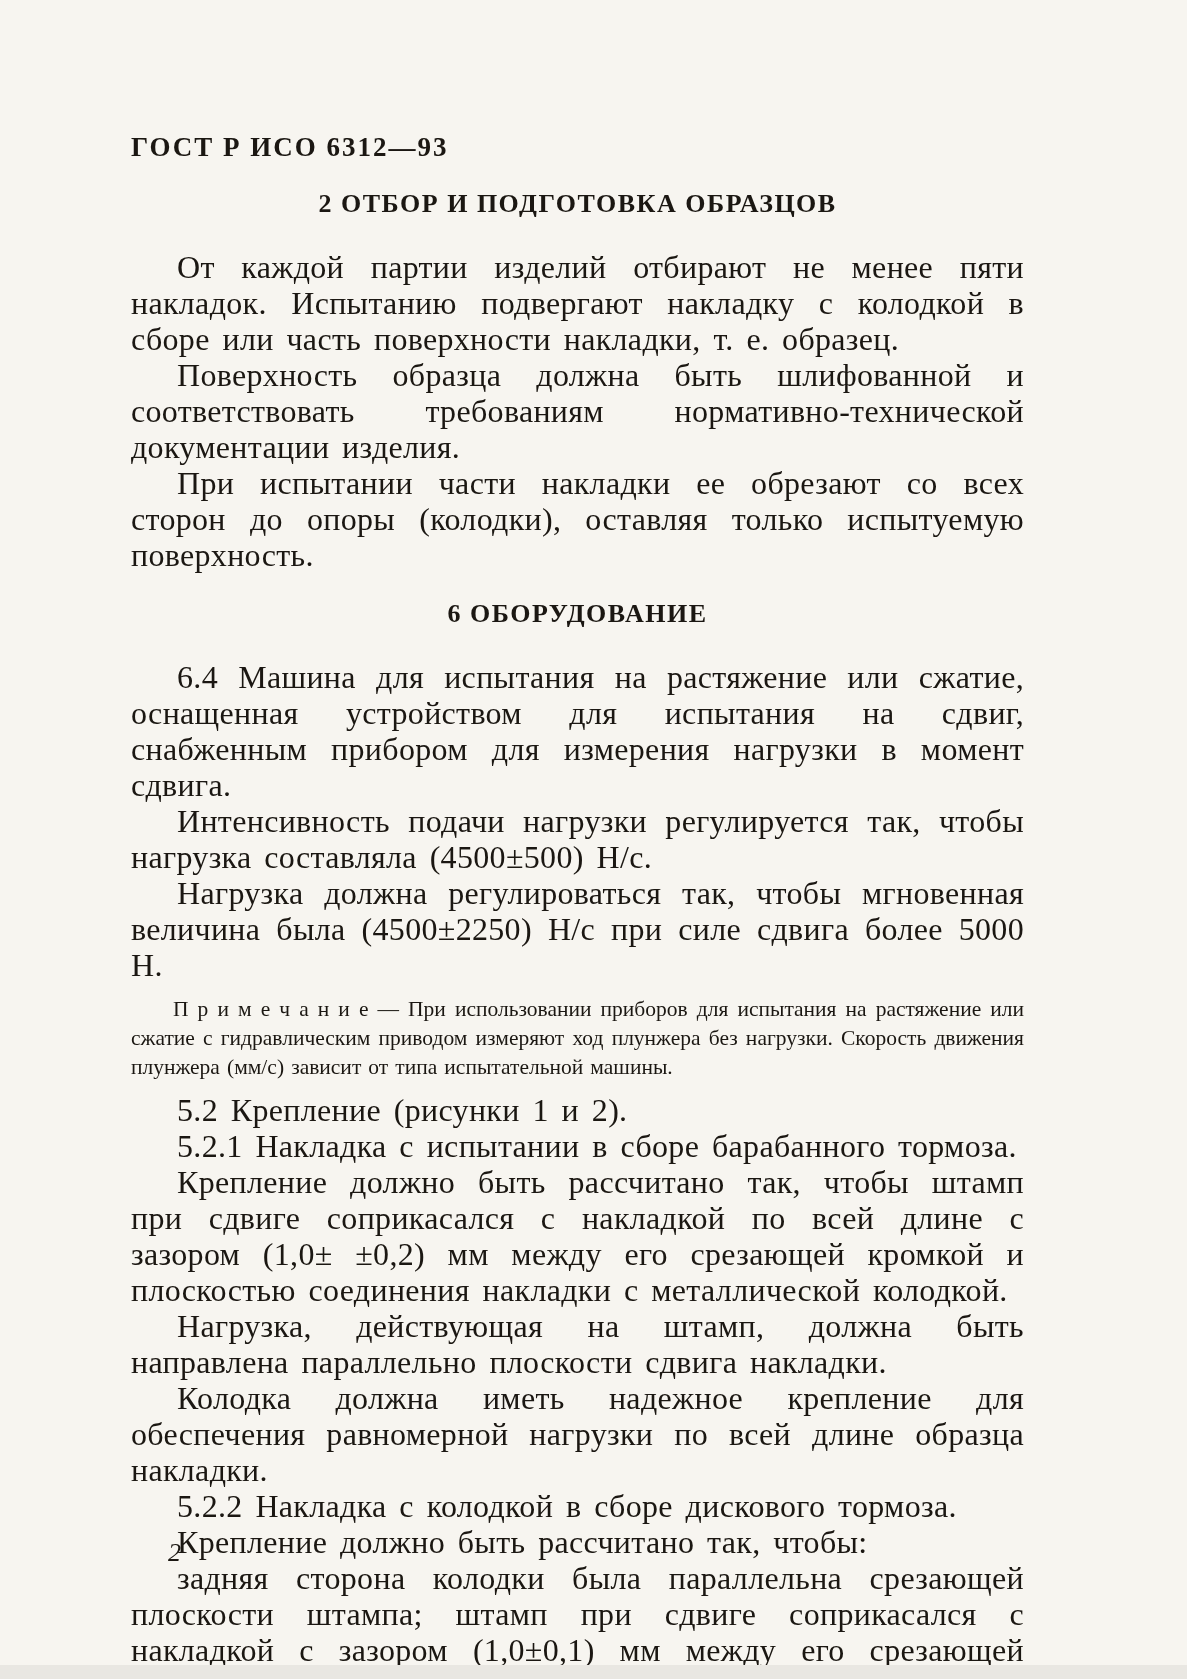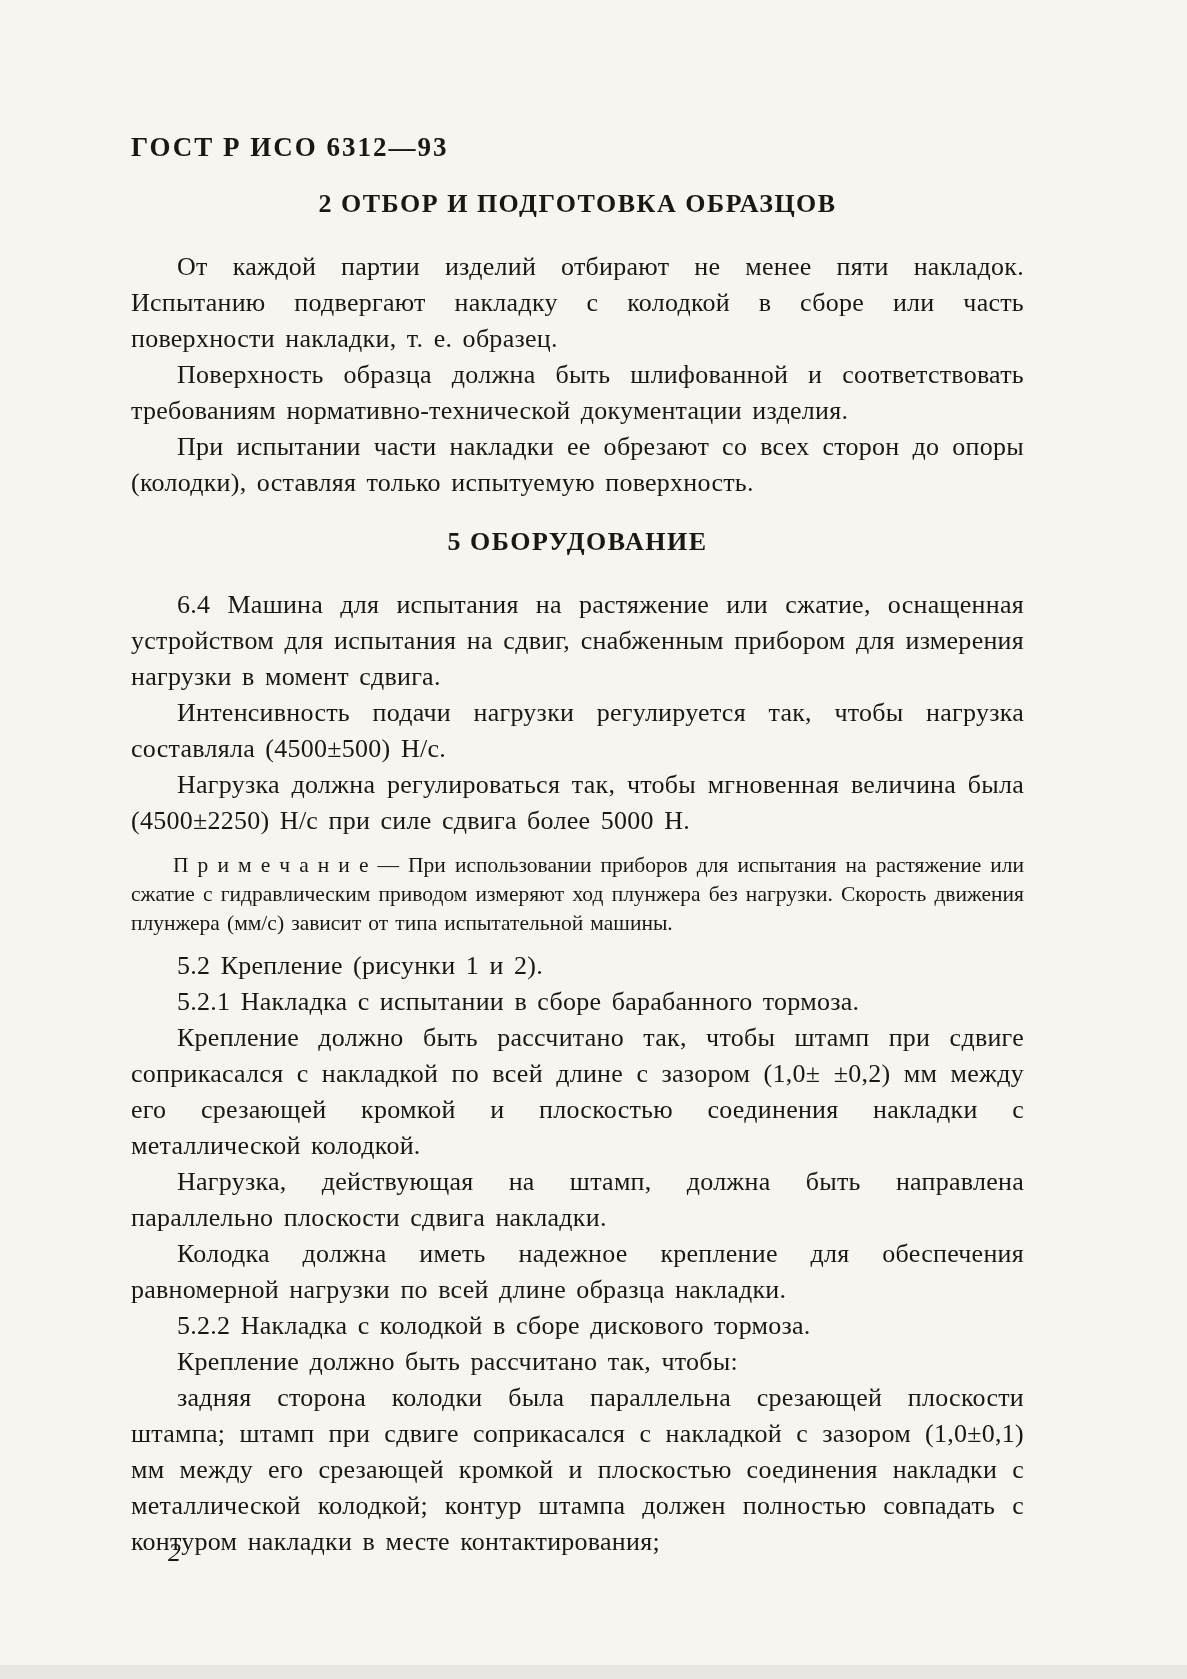--- a/index.html
+++ b/index.html
@@ -30,21 +30,21 @@
     width: 100%;
   }
   .heading {
     font-size: 26px;
     font-weight: bold;
     text-align: center;
     letter-spacing: 1.5px;
     margin: 26px 0 30px 0;
   }
   .para {
-    font-size: 26px;
+    font-size: 32px;
     line-height: 36px;
     text-align: justify;
     text-indent: 46px;
     margin: 0;
     word-spacing: 0.14em;
     letter-spacing: 0.01em;
   }
   .note {
     font-size: 21.5px;
     line-height: 29px;
@@ -65,21 +65,21 @@
 <body>
 
 <div class="page">
   <div class="doc-header">ГОСТ Р ИСО 6312—93</div>
 
   <div class="content">
       <h2 class="heading">2 ОТБОР И ПОДГОТОВКА ОБРАЗЦОВ</h2>
       <p class="para">От каждой партии изделий отбирают не менее пяти накладок. Испытанию подвергают накладку с колодкой в сборе или часть поверхности накладки, т. е. образец.</p>
       <p class="para">Поверхность образца должна быть шлифованной и соответствовать требованиям нормативно-технической документации изделия.</p>
       <p class="para">При испытании части накладки ее обрезают со всех сторон до опоры (колодки), оставляя только испытуемую поверхность.</p>
-      <h2 class="heading">5 ОБОРУДОВАНИЕ</h2>
+      <h2 class="heading">6 ОБОРУДОВАНИЕ</h2>
       <p class="para">6.4 Машина для испытания на растяжение или сжатие, оснащенная устройством для испытания на сдвиг, снабженным прибором для измерения нагрузки в момент сдвига.</p>
       <p class="para">Интенсивность подачи нагрузки  регулируется так, чтобы нагрузка составляла (4500±500) Н/с.</p>
       <p class="para">Нагрузка должна регулироваться так, чтобы мгновенная величина была (4500±2250) Н/с при силе сдвига более 5000 Н.</p>
       <p class="note">П р и м е ч а н и е — При использовании приборов для испытания на растяжение или сжатие с гидравлическим приводом измеряют ход плунжера без нагрузки. Скорость движения плунжера (мм/с) зависит от типа испытательной машины.</p>
       <p class="para">5.2 Крепление (рисунки 1 и 2).</p>
       <p class="para">5.2.1 Накладка с испытании в сборе барабанного тормоза.</p>
       <p class="para">Крепление должно быть рассчитано так, чтобы штамп при сдвиге соприкасался с накладкой по всей длине с зазором (1,0± ±0,2) мм между его срезающей кромкой и плоскостью соединения накладки с металлической колодкой.</p>
       <p class="para">Нагрузка, действующая на штамп, должна быть направлена параллельно плоскости сдвига накладки.</p>
       <p class="para">Колодка должна иметь надежное крепление для обеспечения равномерной нагрузки по всей длине образца накладки.</p>
       <p class="para">5.2.2 Накладка с колодкой в сборе дискового тормоза.</p>

